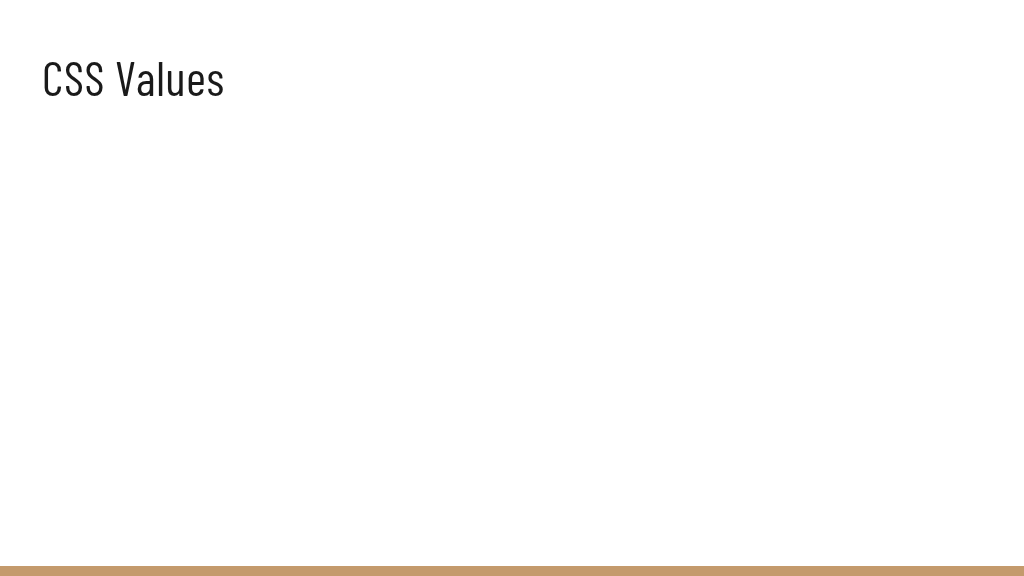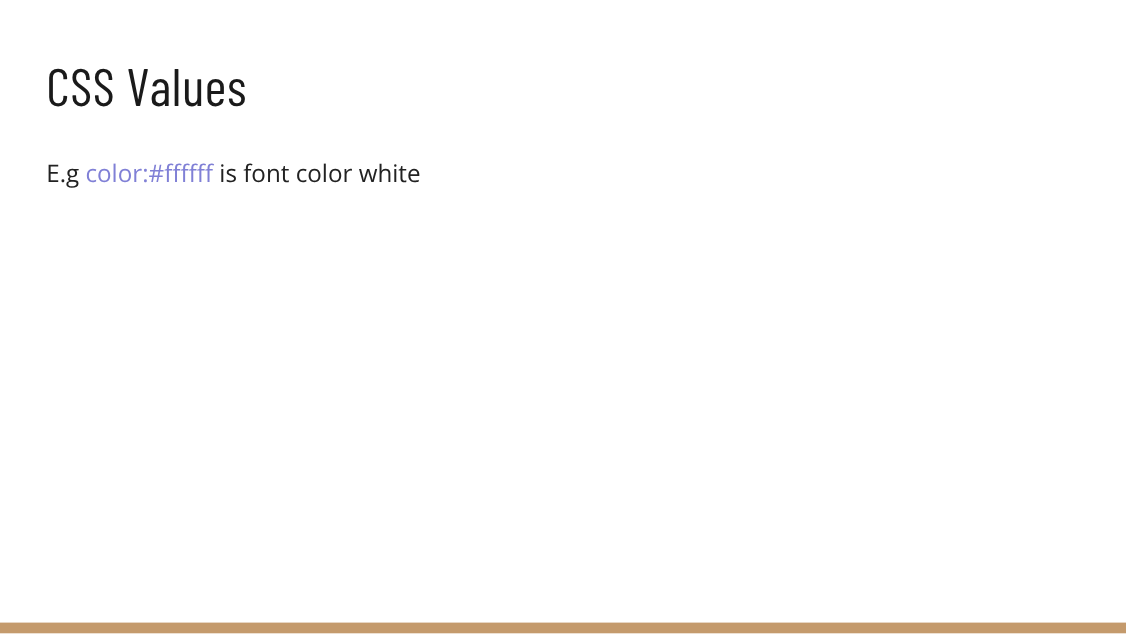--- a/index.html
+++ b/index.html
@@ -43,18 +43,15 @@
       width: 100%;
       height: 10px;
       background: #c49a6c;
     }
   </style>
 </head>
 <body>
 
 <div class="slide">
   <h1 class="title">CSS Values</h1>
-  <p class="body-text">
-    <span>E.g </span><span class="code-highlight">color:#ffffff</span><span> is font color white</span>
-  </p>
 </div>
 
 <div class="bottom-bar"></div>
 
 </body></html>

